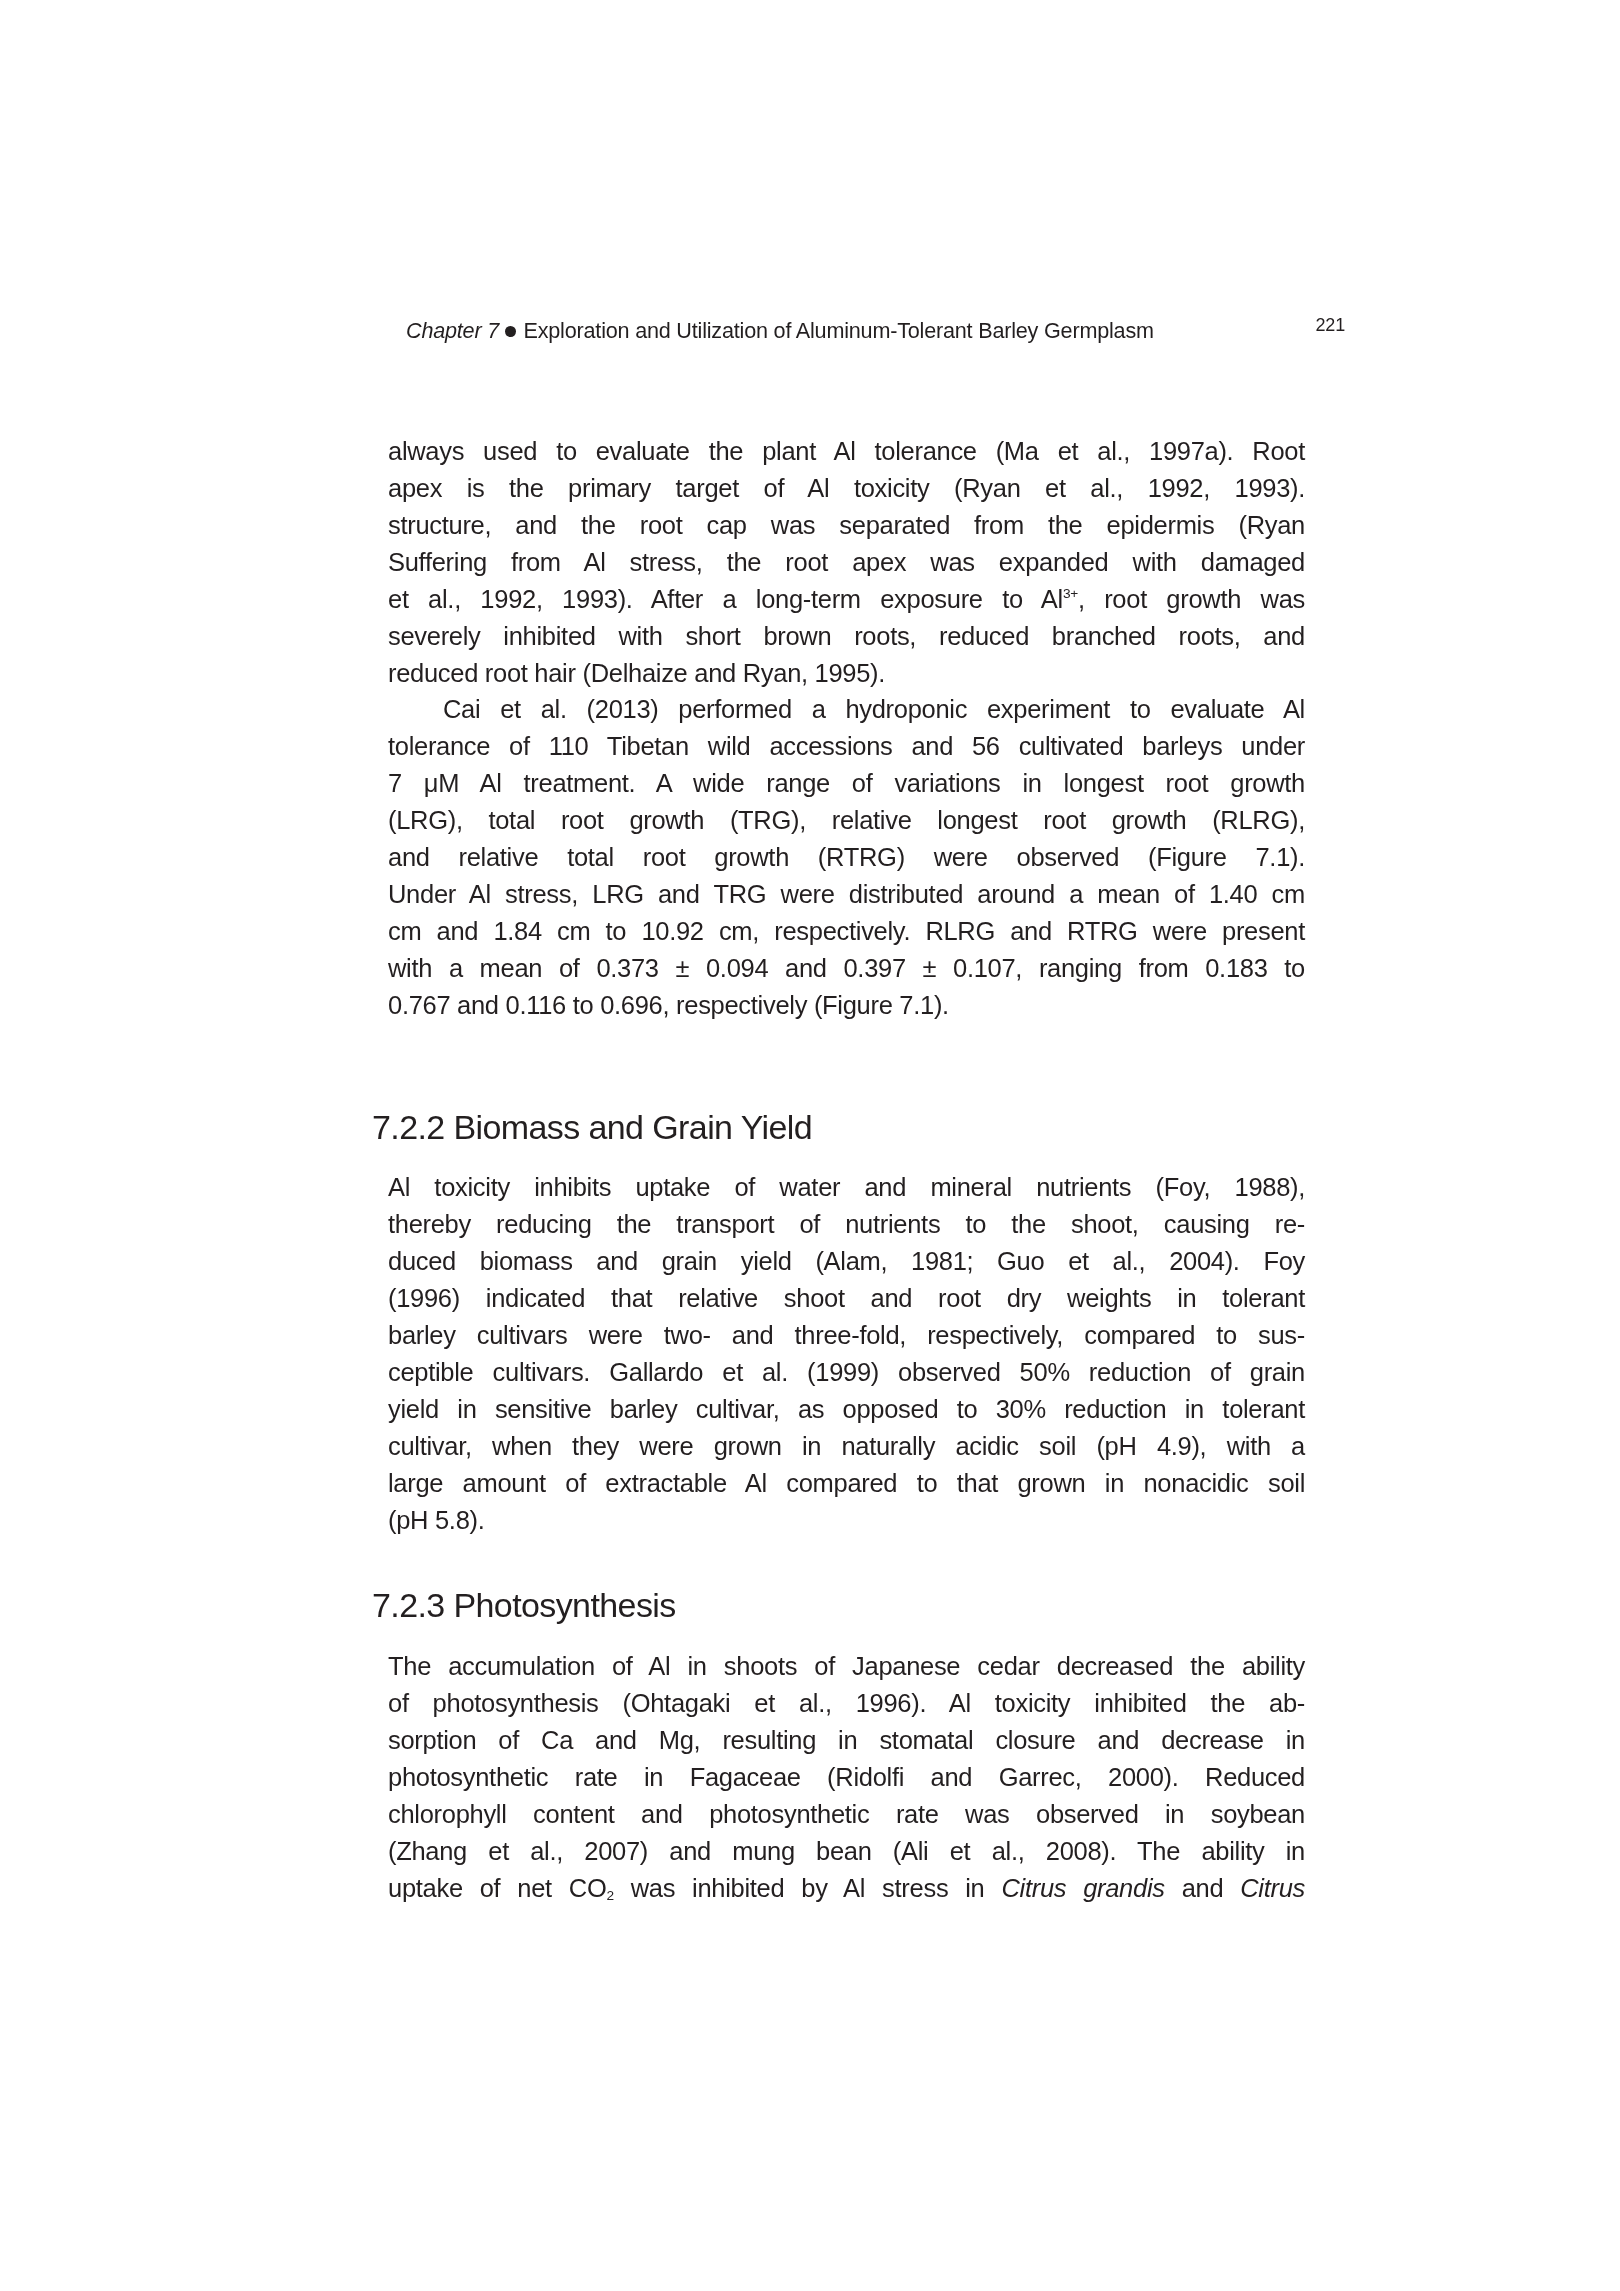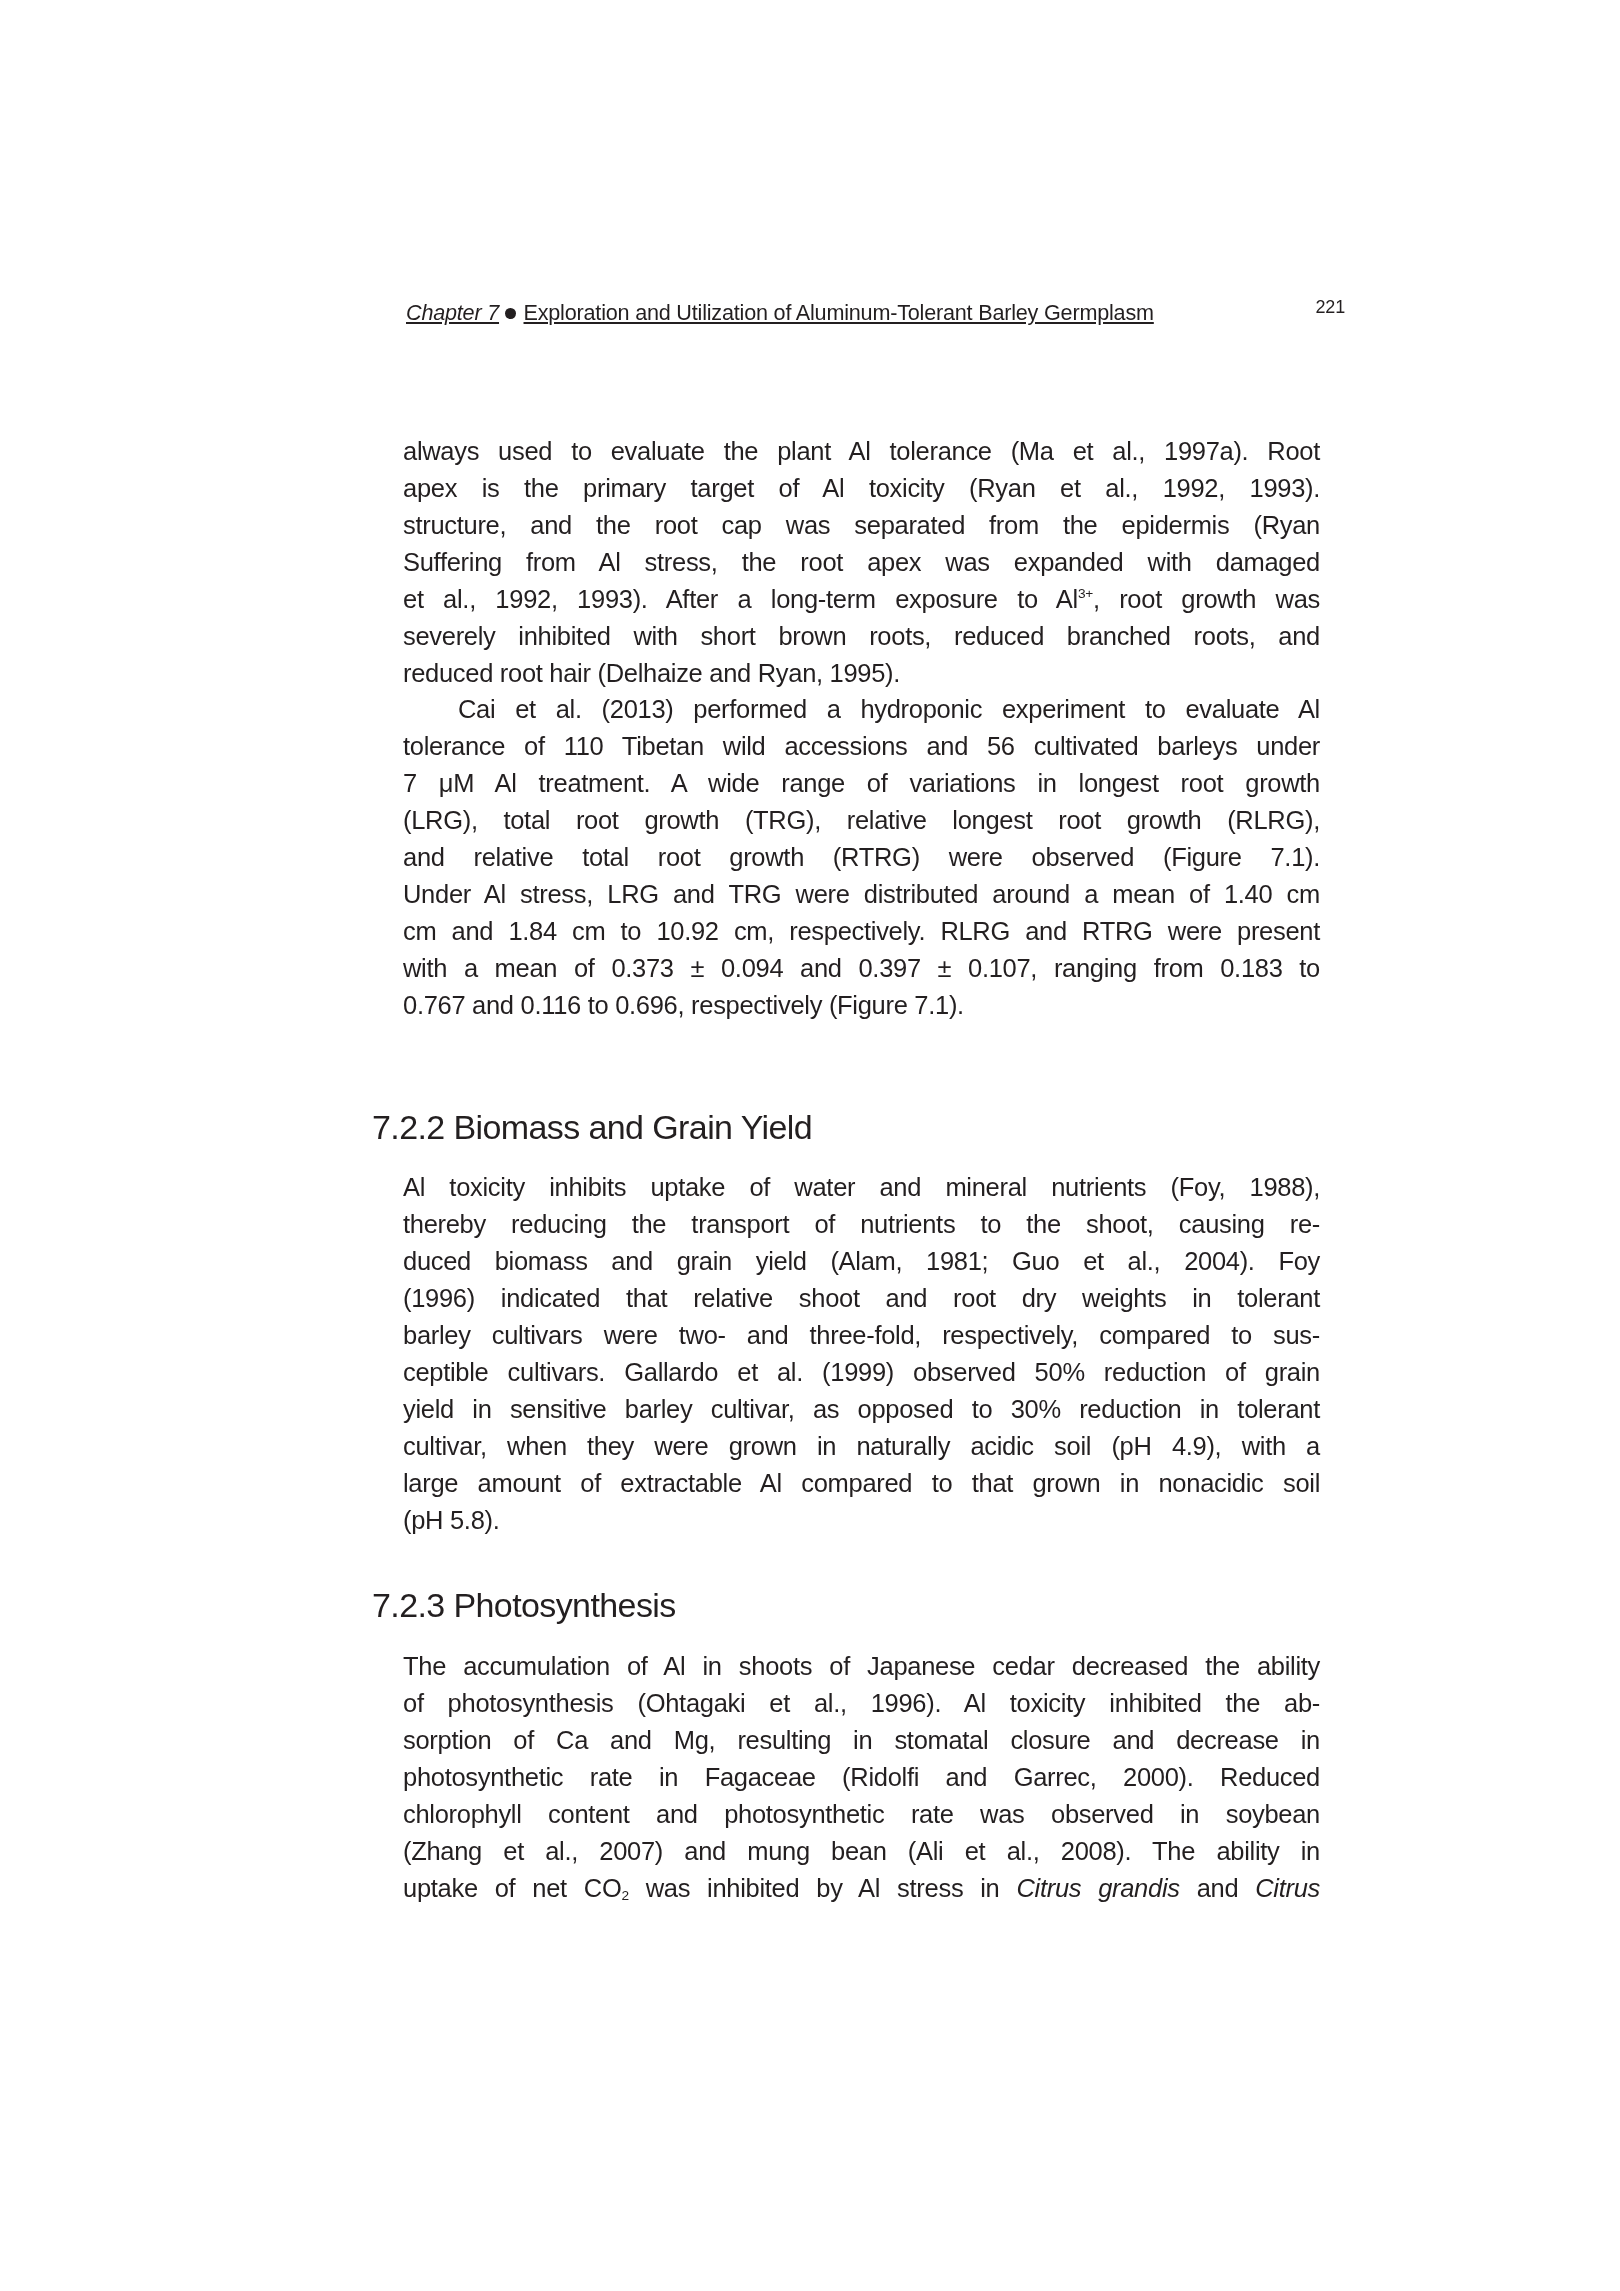--- a/index.html
+++ b/index.html
@@ -1,29 +1,29 @@
 <!DOCTYPE html>
 <html><head>
 <meta charset="utf-8">
 <style>
   html, body { margin:0; padding:0; background:#ffffff; }
   body { width:1620px; height:2292px; position:relative; overflow:hidden;
          font-family:"Liberation Sans", sans-serif; color:#231f20; }
-  .header { position:absolute; top:300px; left:406px; width:939px; height:33px;
-            font-size:21.6px; letter-spacing:-0.2px;text-decoration:underline; }
+  .header { position:absolute; top:318px; left:406px; width:939px; height:33px;
+            font-size:21.6px; letter-spacing:-0.2px; }
   .header .chap { font-style:italic; }
   .header .bullet { display:inline-block; width:10.8px; height:10.8px; border-radius:50%;
                     background:#231f20; margin:0 7.8px 2px 5.9px; vertical-align:middle; }
   .header .pnum { position:absolute; right:0; top:-2.9px; font-size:18px; }
   .col { position:absolute; left:388px; width:917px; }
   .line { display:block; height:37px; line-height:37px; font-size:25.5px;
           text-align:justify; text-align-last:justify; white-space:nowrap; letter-spacing:-0.3px; }
   .line.last { text-align-last:left; }
   .line.indent { padding-left:55px; }
-  .line-inner { display:inline-block; width:100%; white-space:normal; text-align:justify; text-align-last:justify;margin-left:15px; }
+  .line-inner { display:inline-block; width:100%; white-space:normal; text-align:justify; text-align-last:justify; }
   .line.last .line-inner { text-align-last:left; }
   sup { font-size:13.7px; line-height:0; vertical-align:9.8px; }
   sub { font-size:13.7px; line-height:0; vertical-align:-2.9px; }
   .heading { position:absolute; left:372px; font-size:34px; letter-spacing:-0.6px; color:#231f20; }
   i { font-style:italic; }
 </style>
 </head>
 <body>
 
 <div class="header">

